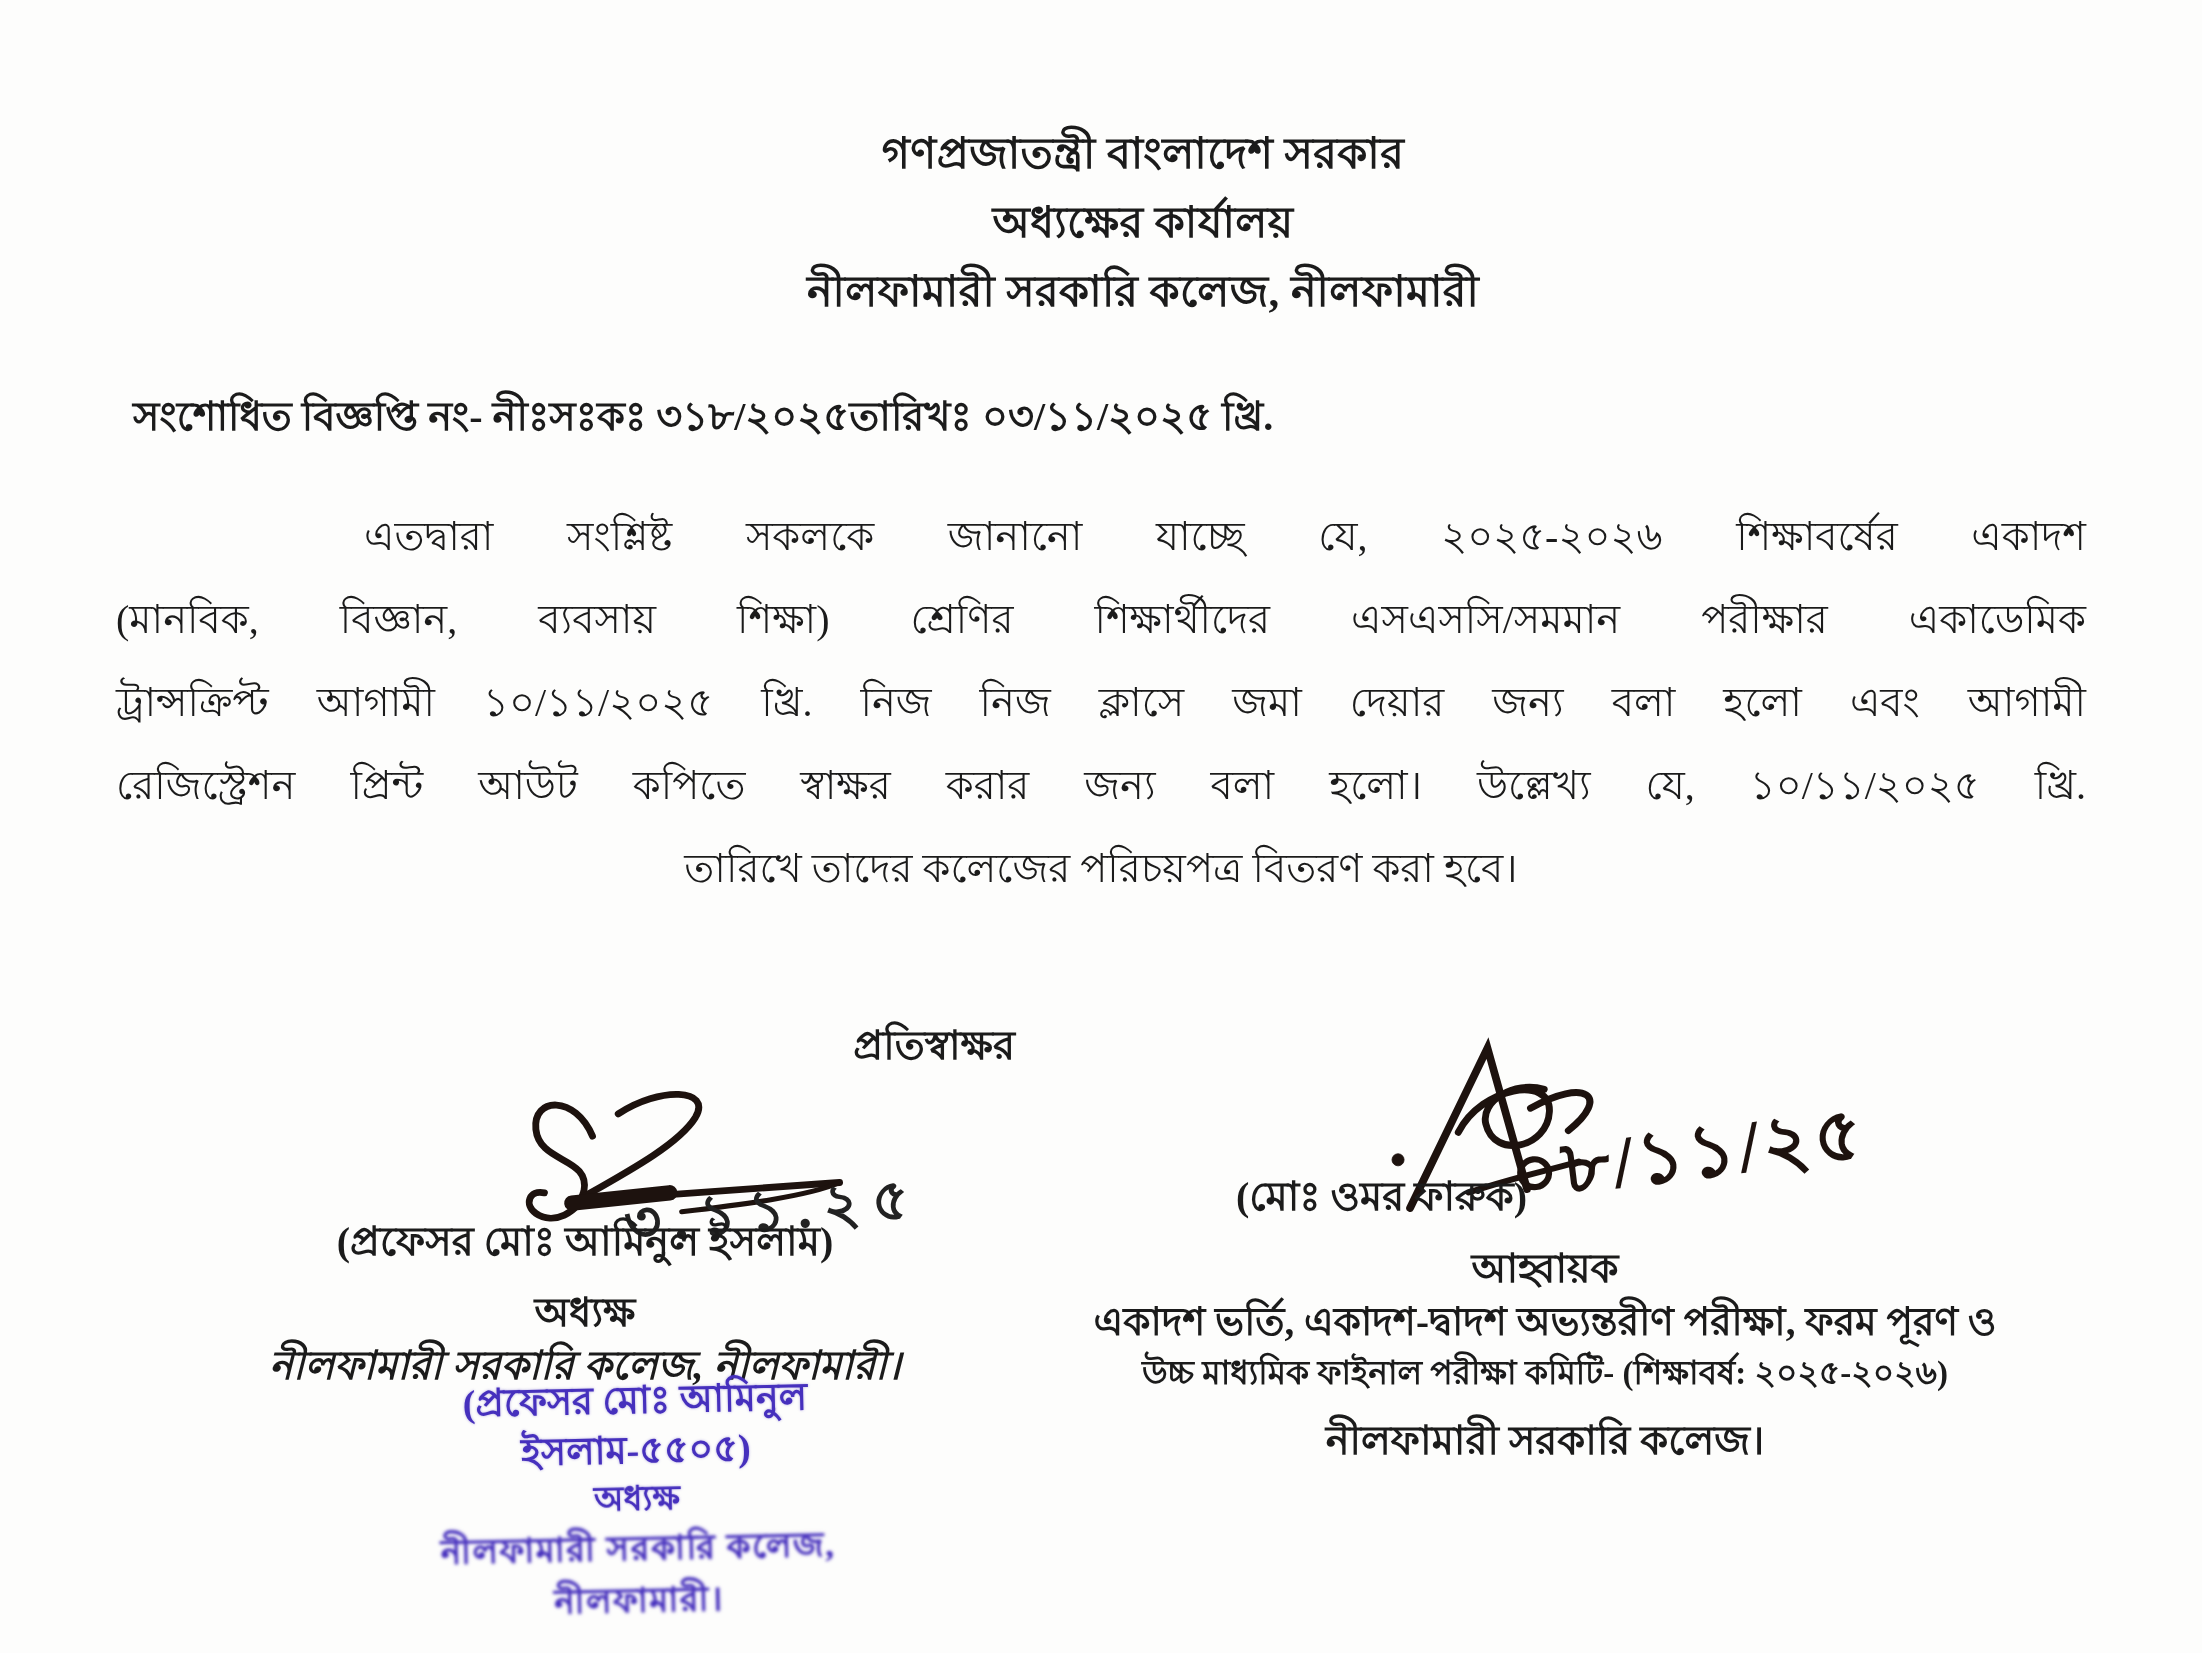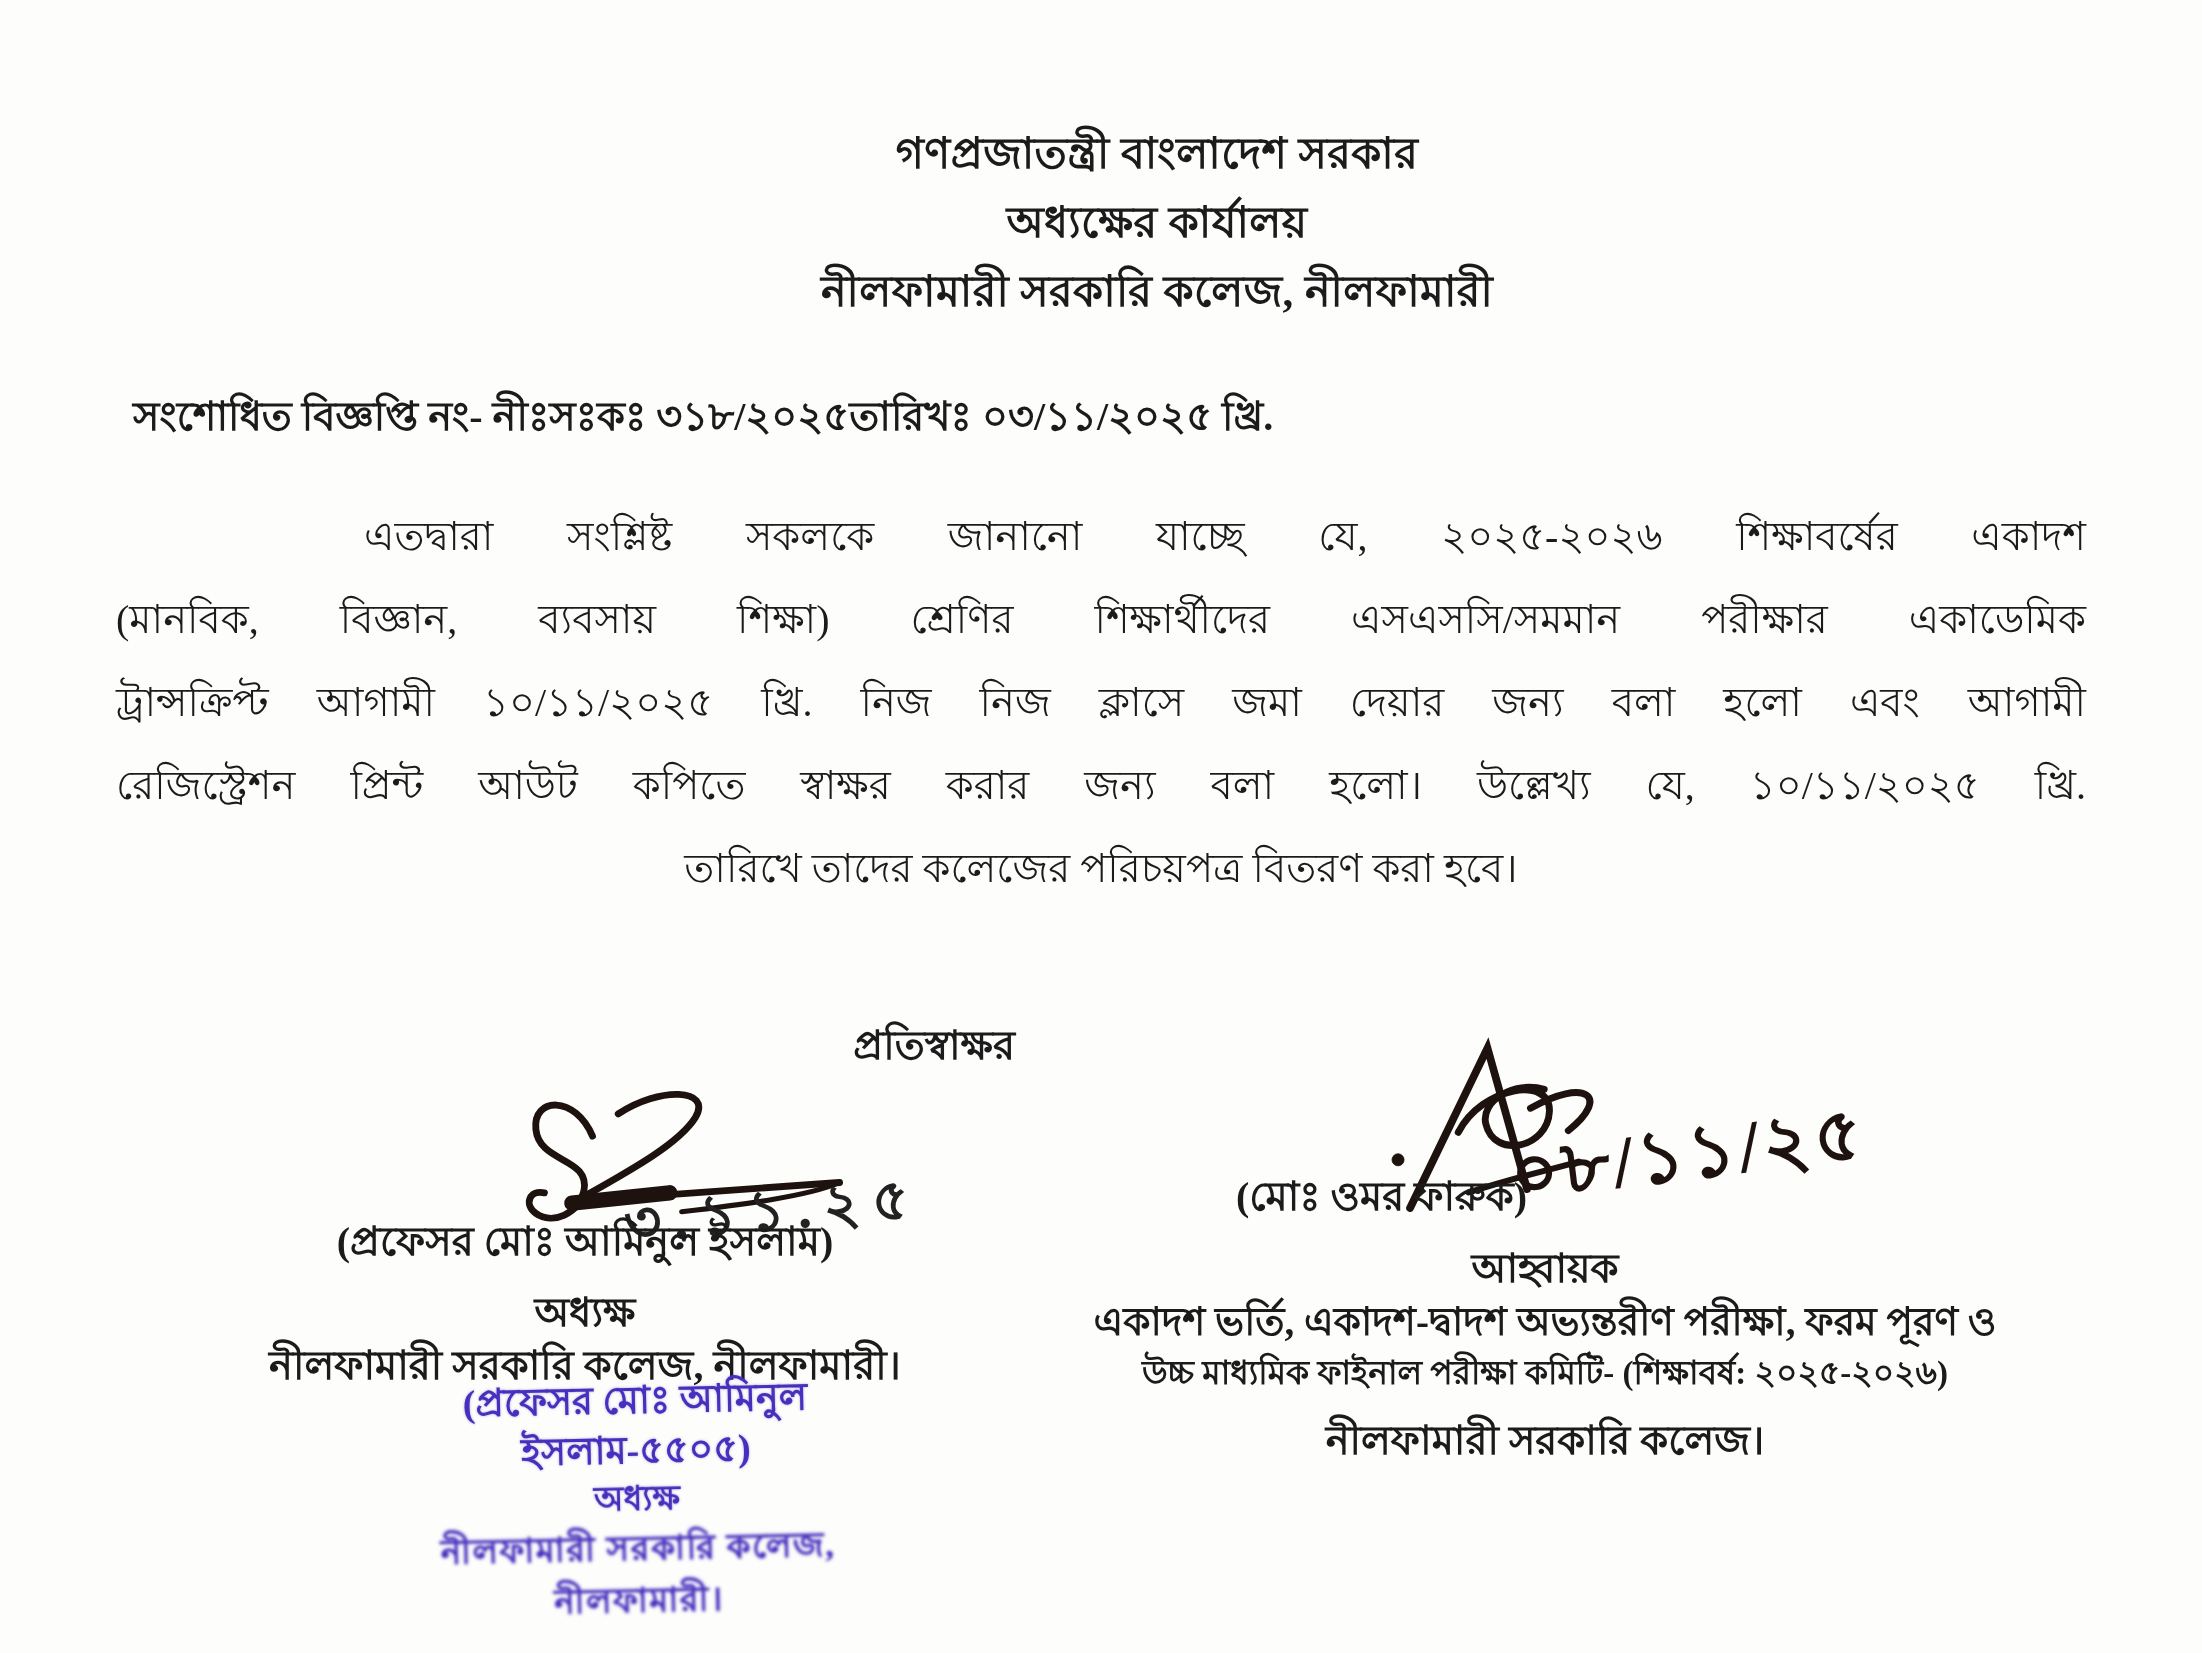--- a/index.html
+++ b/index.html
@@ -8,21 +8,21 @@
     width: 2203px;
     height: 1654px;
     margin: 0 auto;
     background: #fdfdfc;
     color: var(--ink, #1b1b1b);
     font-family: "Liberation Serif", "DejaVu Serif", serif;
     overflow: hidden;
   }
   .header {
     position: absolute;
-    left: 172px; top: 119px; width: 1970px;
+    left: 158px; top: 119px; width: 1970px;
     text-align: center;
     font-size: 43px;
     line-height: 69px;
     font-weight: 600;
     letter-spacing: 0.4px;
   }
   .meta-row {
     position: absolute;
     left: 133px; right: 129px; top: 385px;
     display: flex;
@@ -51,21 +51,21 @@
   .hw-date-left {
     position: absolute; left: 469px; top: 153px;
     font-size: 57px; font-weight: 700;
     transform: rotate(-5deg);
     letter-spacing: 12px;
     color: #222;
     white-space: nowrap;
   }
   .sig-left .name  { position: absolute; left: 0; top: 196px; width: 860px; }
   .sig-left .title { position: absolute; left: 0; top: 267px; width: 860px; }
-  .sig-left .college { position: absolute; left: 0; top: 320px; width: 860px; }
+  .sig-left .college { position: absolute; left: 0; top: 320px; width: 860px; font-style: italic; }
   .stamp {
     position: absolute; left: 198px; top: 361px; width: 568px;
     transform: rotate(-1.2deg);
     color: var(--stamp, #4630bd);
     text-shadow: 0 0 2.6px rgba(70, 48, 189, 0.45);
     font-weight: 700;
     text-align: center;
   }
   .stamp-l1 { font-size: 38px; line-height: 50px; }
   .stamp-l2 { font-size: 34px; line-height: 48px; filter: blur(0.5px); }

